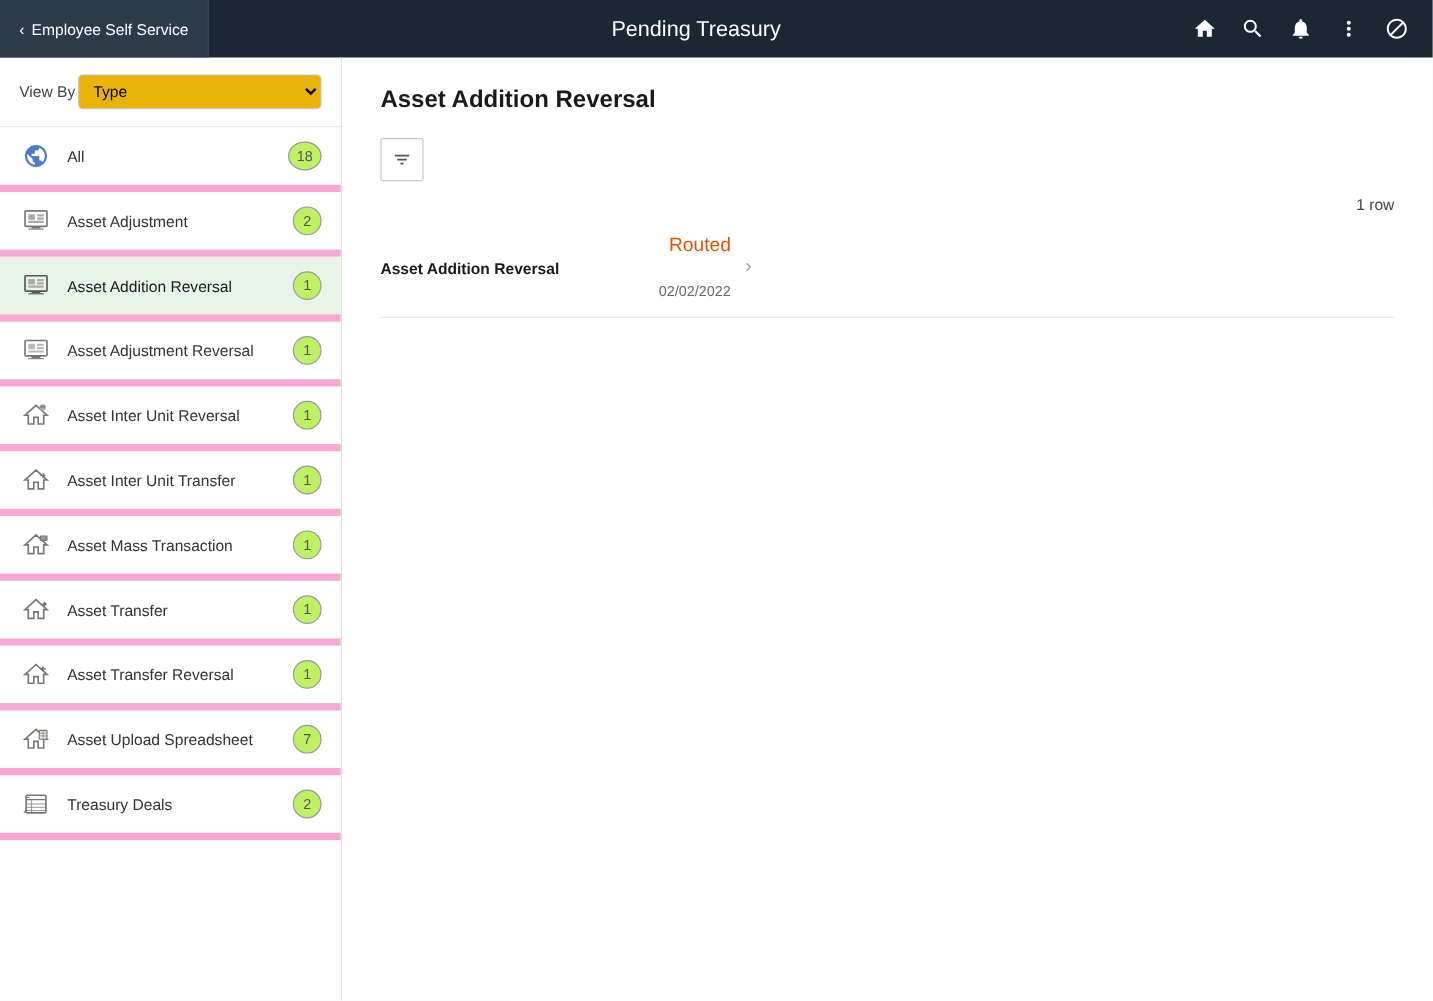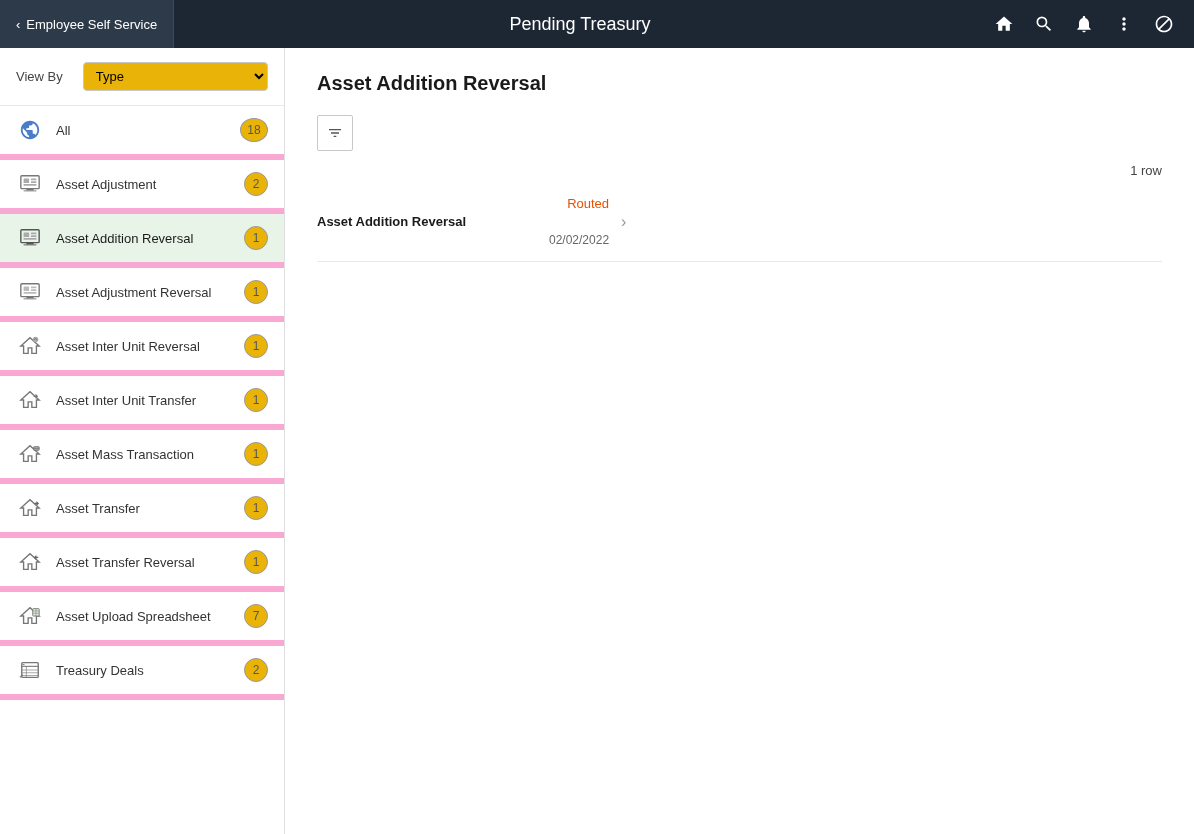--- a/index.html
+++ b/index.html
@@ -65,21 +65,21 @@
       background: white;
       border-right: 1px solid #e0e0e0;
       display: flex;
       flex-direction: column;
       flex-shrink: 0;
       overflow-y: auto;
     }
     .view-by-row {
       display: flex;
       align-items: center;
-      gap: 20px;
+      gap: 2px;
       padding: 14px 16px;
       border-bottom: 1px solid #e8e8e8;
     }
     .view-by-label {
       font-size: 13px;
       color: #444;
       font-weight: 500;
       white-space: nowrap;
     }
     .view-by-select {
@@ -111,21 +111,21 @@
       justify-content: center;
       color: #555;
     }
     .sidebar-item-label {
       flex: 1;
       font-size: 13px;
       color: #333;
     }
     .sidebar-item.active .sidebar-item-label { font-weight: 500; color: #1a1a1a; }
     .badge {
-      background: #eab308;
+      background: #bef264;
       border: 1.5px solid #999;
       border-radius: 50%;
       min-width: 24px;
       height: 24px;
       display: flex;
       align-items: center;
       justify-content: center;
       font-size: 12px;
       color: #555;
       font-weight: 500;
@@ -190,21 +190,21 @@
       font-size: 13px;
       color: #1565c0;
     }
     .list-row-status-wrap {
       display: flex;
       flex-direction: column;
       align-items: flex-end;
       gap: 2px;
     }
     .list-row-status {
-      font-size: 13px;
+      font-size: 16px;
       color: #e65100;
       font-weight: 500;
       text-align: center;
     }
     .list-row-date {
       font-size: 12px;
       color: #666;
       margin-top: 20px;
     }
     .list-row-chevron {

